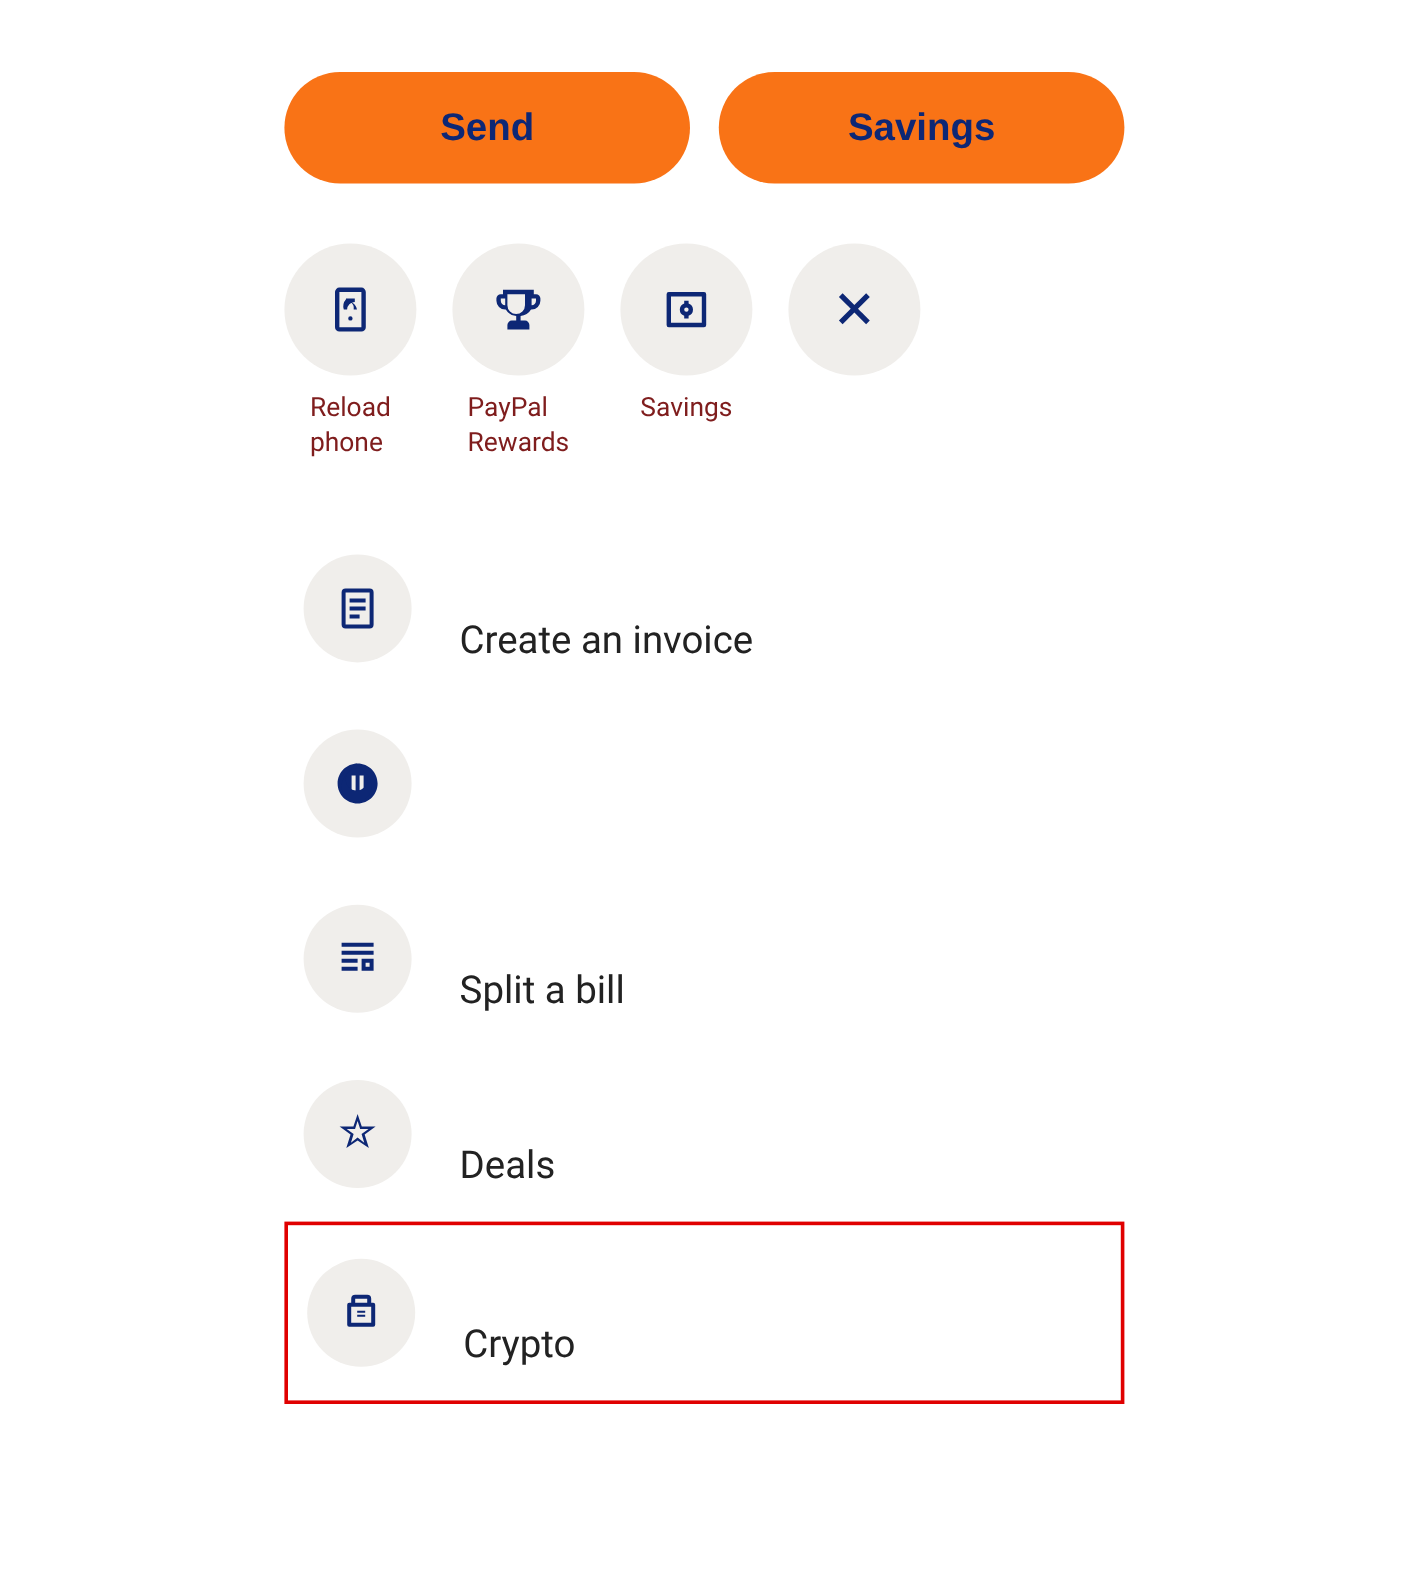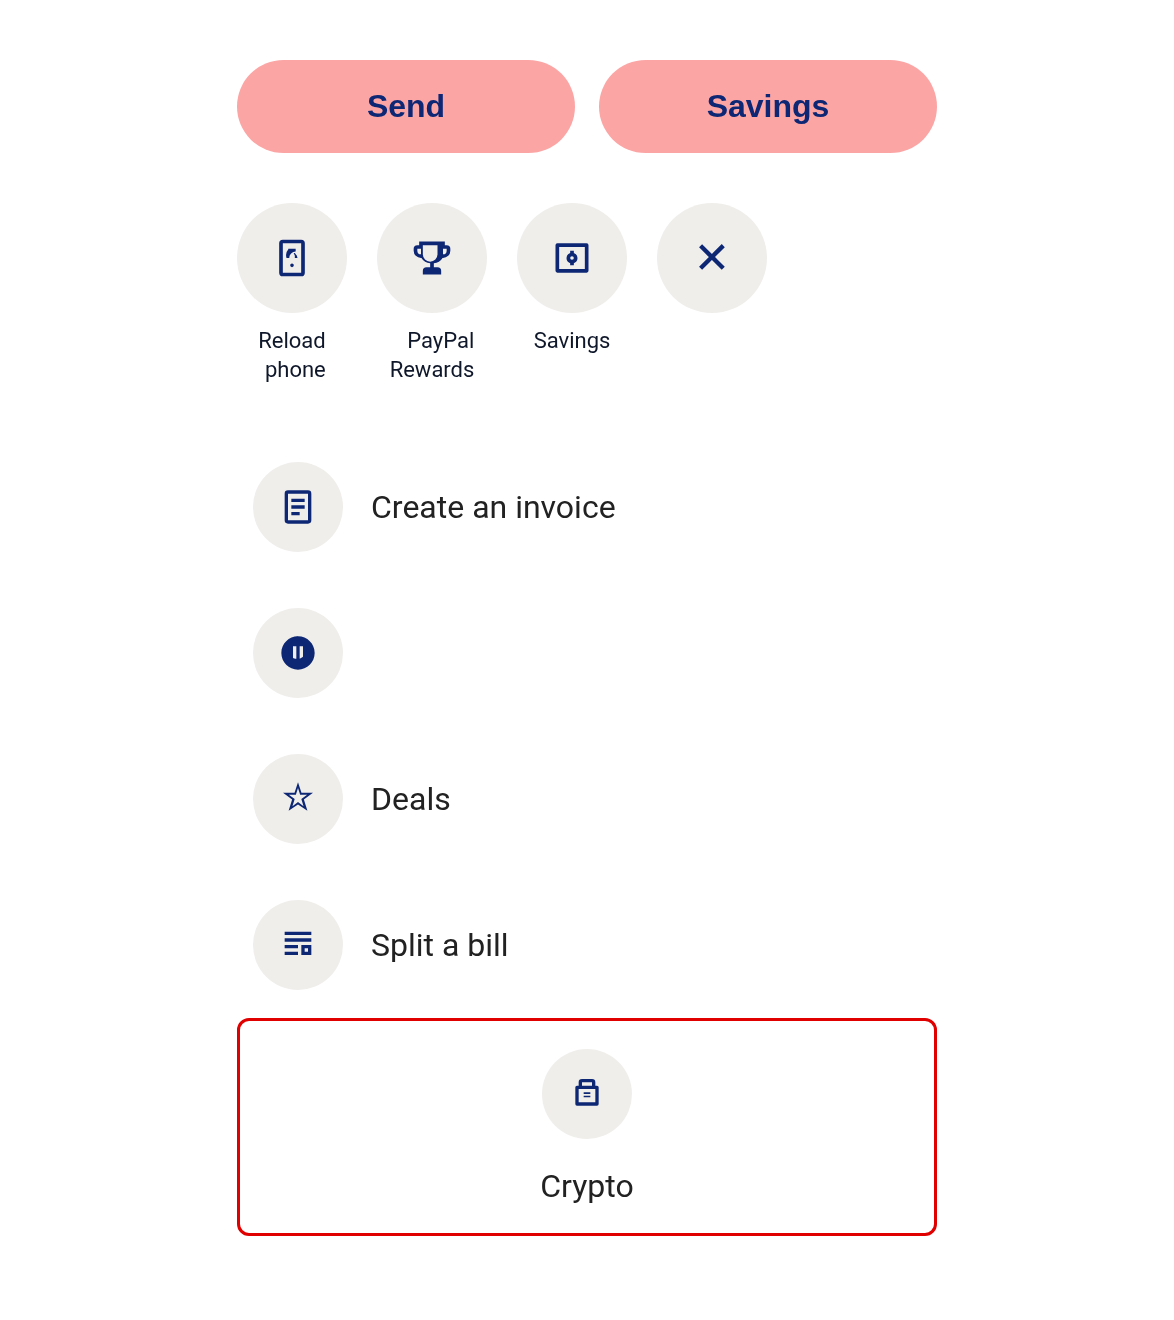--- a/index.html
+++ b/index.html
@@ -24,21 +24,21 @@
     }
 
     .action-buttons {
       display: flex;
       gap: 24px;
       margin-bottom: 50px;
     }
 
     .action-btn {
       flex: 1;
-      background-color: #fca5a5;
+      background-color: #f97316;
       border: none;
       border-radius: 50px;
       padding: 28px 20px;
       font-size: 32px;
       font-weight: 700;
       color: #0d2775;
       cursor: pointer;
       text-align: center;
     }
 
@@ -63,53 +63,52 @@
       height: 110px;
       border-radius: 50%;
       background-color: #f0eeeb;
       display: flex;
       align-items: center;
       justify-content: center;
     }
 
     .quick-action-label {
       font-size: 22px;
-      color: #0f172a;
-      text-align: right;
+      color: #7f1d1d;
+      text-align: left;
       line-height: 1.3;
     }
 
     .quick-action-icon {
       color: #0d2775;
       font-size: 40px;
       display: flex;
       align-items: center;
       justify-content: center;
     }
 
     .list-items {
       display: flex;
       flex-direction: column;
       gap: 0;
     }
 
     .list-item {
       display: flex;
-      align-items: center;
-      gap: 28px;
+      align-items: flex-end;
+      gap: 40px;
       padding: 28px 16px;
       cursor: pointer;
       border-radius: 12px;
       position: relative;
     }
 
     .list-item.highlighted {
       border: 3px solid #e00000;
-      border-radius: 12px;
-      flex-direction: column;
+      border-radius: 0;
     }
 
     .list-item-circle {
       width: 90px;
       height: 90px;
       border-radius: 50%;
       background-color: #f0eeeb;
       display: flex;
       align-items: center;
       justify-content: center;
@@ -227,36 +226,36 @@
             <path d="M11.5 2C8 5.5 4 9 4 13.5A7.5 7.5 0 0 0 11.5 21c4.14 0 7.5-3.36 7.5-7.5C19 9 15 5.5 11.5 2zm0 13.5c-3.04 0-5.5-2.46-5.5-5.5 0-3.04 2.46-5.5 5.5-5.5s5.5 2.46 5.5 5.5c0 3.04-2.46 5.5-5.5 5.5z"></path>
           </svg>
         </div>
       </div>
     </div>
 
     <div class="list-item">
       <div class="list-item-circle">
         <div class="list-item-icon">
           <svg viewBox="0 0 24 24" xmlns="http://www.w3.org/2000/svg">
+            <path d="M4 4h16v2H4V4zm0 4h16v2H4V8zm0 4h8v2H4v-2zm0 4h8v2H4v-2zm10-4h6v6h-6v-6zm2 2v2h2v-2h-2z"></path>
+          </svg>
+        </div>
+      </div>
+      <span class="list-item-label">Split a bill</span>
+    </div>
+
+    <div class="list-item">
+      <div class="list-item-circle">
+        <div class="list-item-icon">
+          <svg viewBox="0 0 24 24" xmlns="http://www.w3.org/2000/svg">
             <path d="M12 2l2.09 6.26H21l-5.47 3.97L17.64 19 12 15.27 6.36 19l2.11-6.77L3 8.26h6.91L12 2zm0 3.44L10.72 9.5H6.54l3.47 2.52-1.33 4.3L12 13.73l3.32 2.59-1.33-4.3 3.47-2.52h-4.18L12 5.44z"></path>
           </svg>
         </div>
       </div>
       <span class="list-item-label">Deals</span>
-    </div>
-
-    <div class="list-item">
-      <div class="list-item-circle">
-        <div class="list-item-icon">
-          <svg viewBox="0 0 24 24" xmlns="http://www.w3.org/2000/svg">
-            <path d="M4 4h16v2H4V4zm0 4h16v2H4V8zm0 4h8v2H4v-2zm0 4h8v2H4v-2zm10-4h6v6h-6v-6zm2 2v2h2v-2h-2z"></path>
-          </svg>
-        </div>
-      </div>
-      <span class="list-item-label">Split a bill</span>
     </div>
 
 
     <div class="list-item highlighted">
       <div class="list-item-circle">
         <div class="list-item-icon">
           <svg viewBox="0 0 24 24" xmlns="http://www.w3.org/2000/svg">
             <path d="M9 3h6a2 2 0 0 1 2 2v2h1a1 1 0 0 1 1 1v10a1 1 0 0 1-1 1H6a1 1 0 0 1-1-1V8a1 1 0 0 1 1-1h1V5a2 2 0 0 1 2-2zm0 4h6V5H9v2zm-2 2v8h10V9H7zm3 2h4v1h-4v-1zm0 2h4v1h-4v-1z"></path>
           </svg>
         </div>

